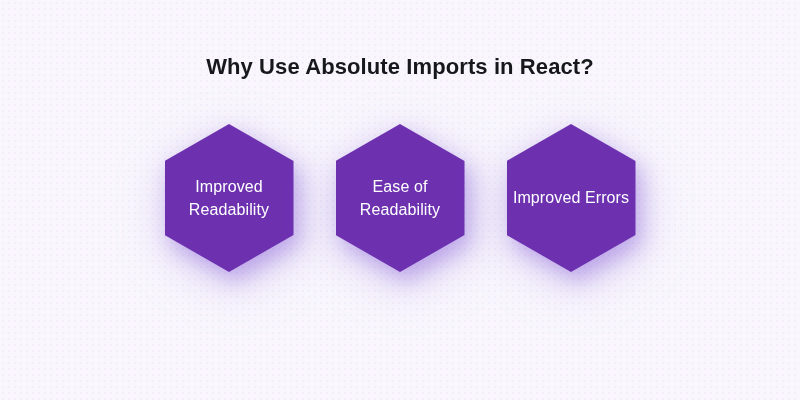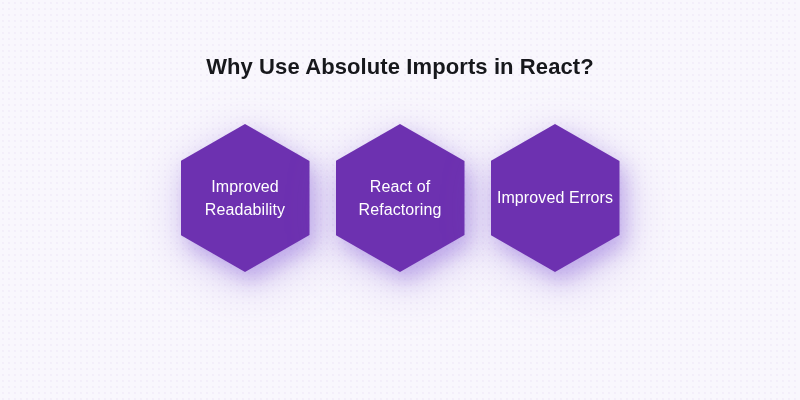--- a/index.html
+++ b/index.html
@@ -28,21 +28,21 @@
     font-size: 22px;
     line-height: 26px;
     font-weight: 600;
     letter-spacing: 0.1px;
     color: #17181c;
   }
   .hex-row {
     display: flex;
     justify-content: center;
     align-items: flex-start;
-    gap: 26px;
+    gap: 42px;
     margin-top: 44px;
   }
   .hex-shadow {
     filter: drop-shadow(6px 10px 10px rgba(137, 98, 214, 0.40))
             drop-shadow(2px 10px 24px rgba(137, 98, 214, 0.30));
   }
   .hex {
     width: 129px;
     height: 148px;
     background: #6d31b0;
@@ -71,21 +71,21 @@
   <div class="hex-row">
 
     <div class="hex-shadow">
       <div class="hex">
         <span class="hex-label">Improved Readability</span>
       </div>
     </div>
 
     <div class="hex-shadow">
       <div class="hex">
-        <span class="hex-label">React of Refactoring</span>
+        <span class="hex-label">Ease of Readability</span>
       </div>
     </div>
 
 
     <div class="hex-shadow">
       <div class="hex">
         <span class="hex-label">Improved Errors</span>
       </div>
     </div>
 

